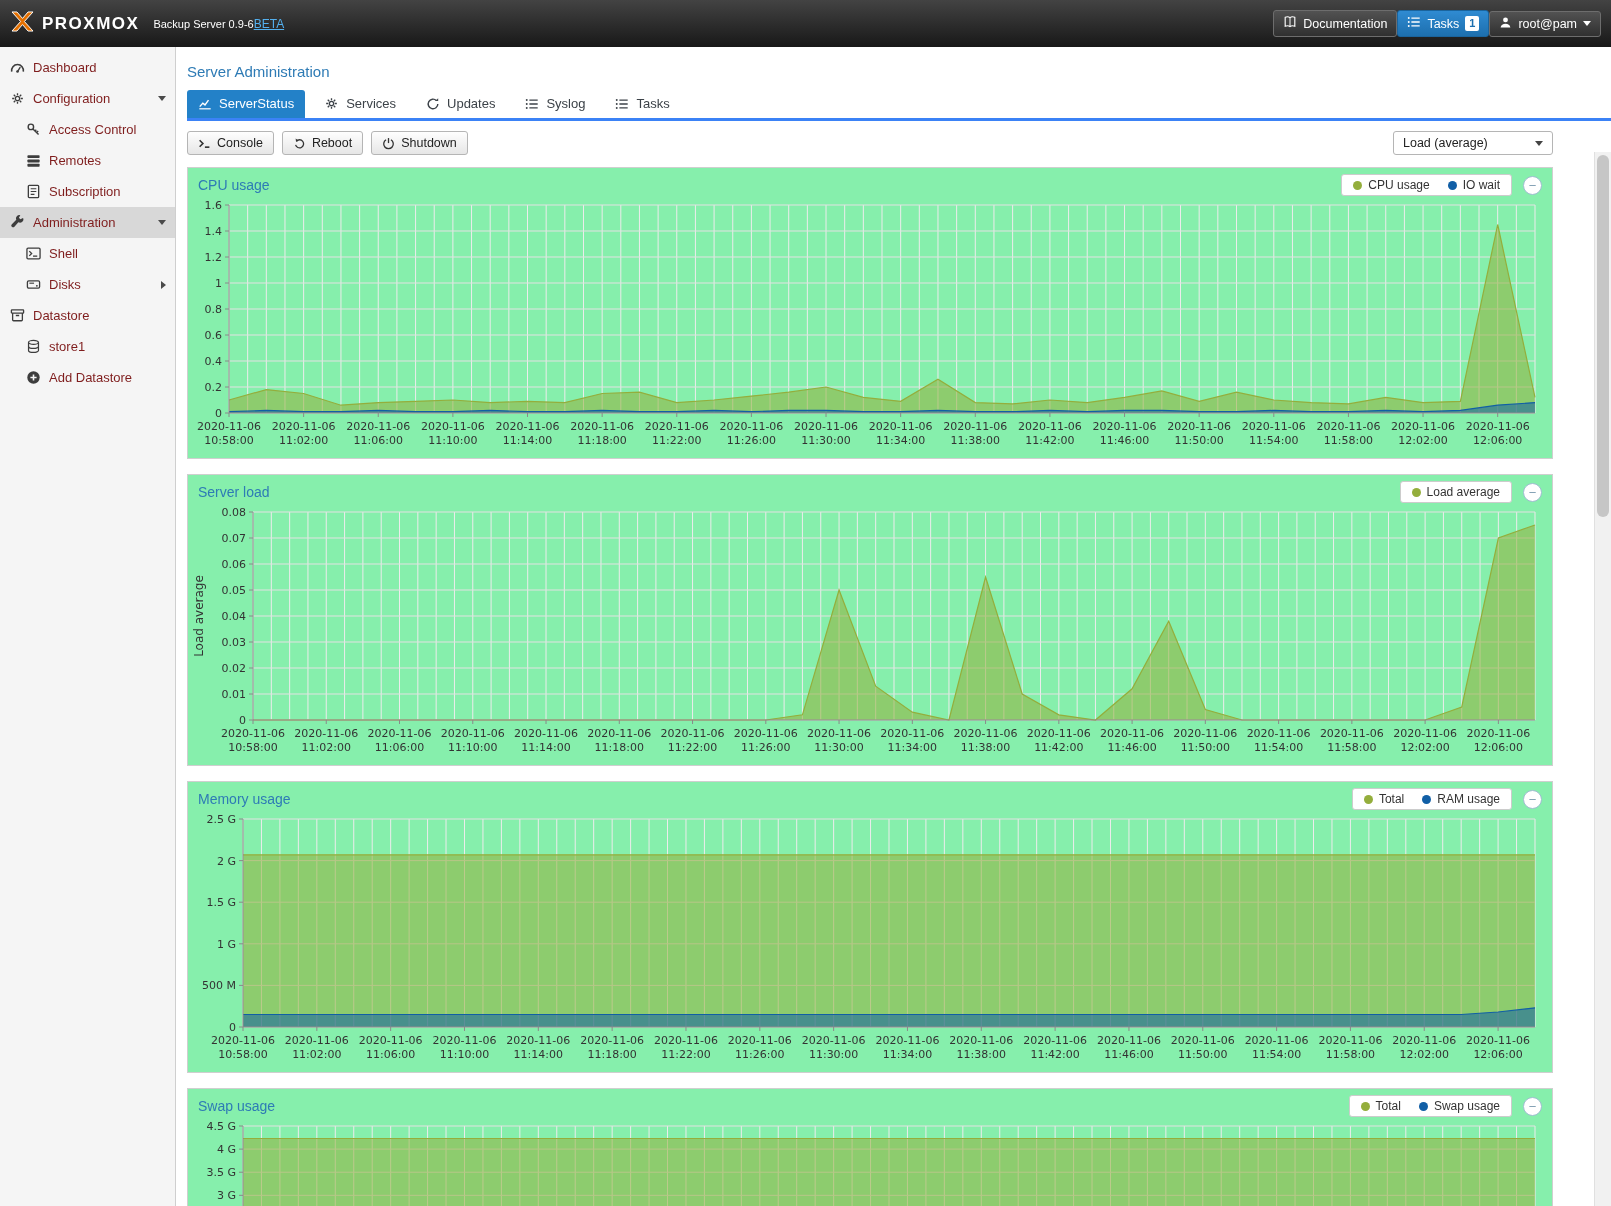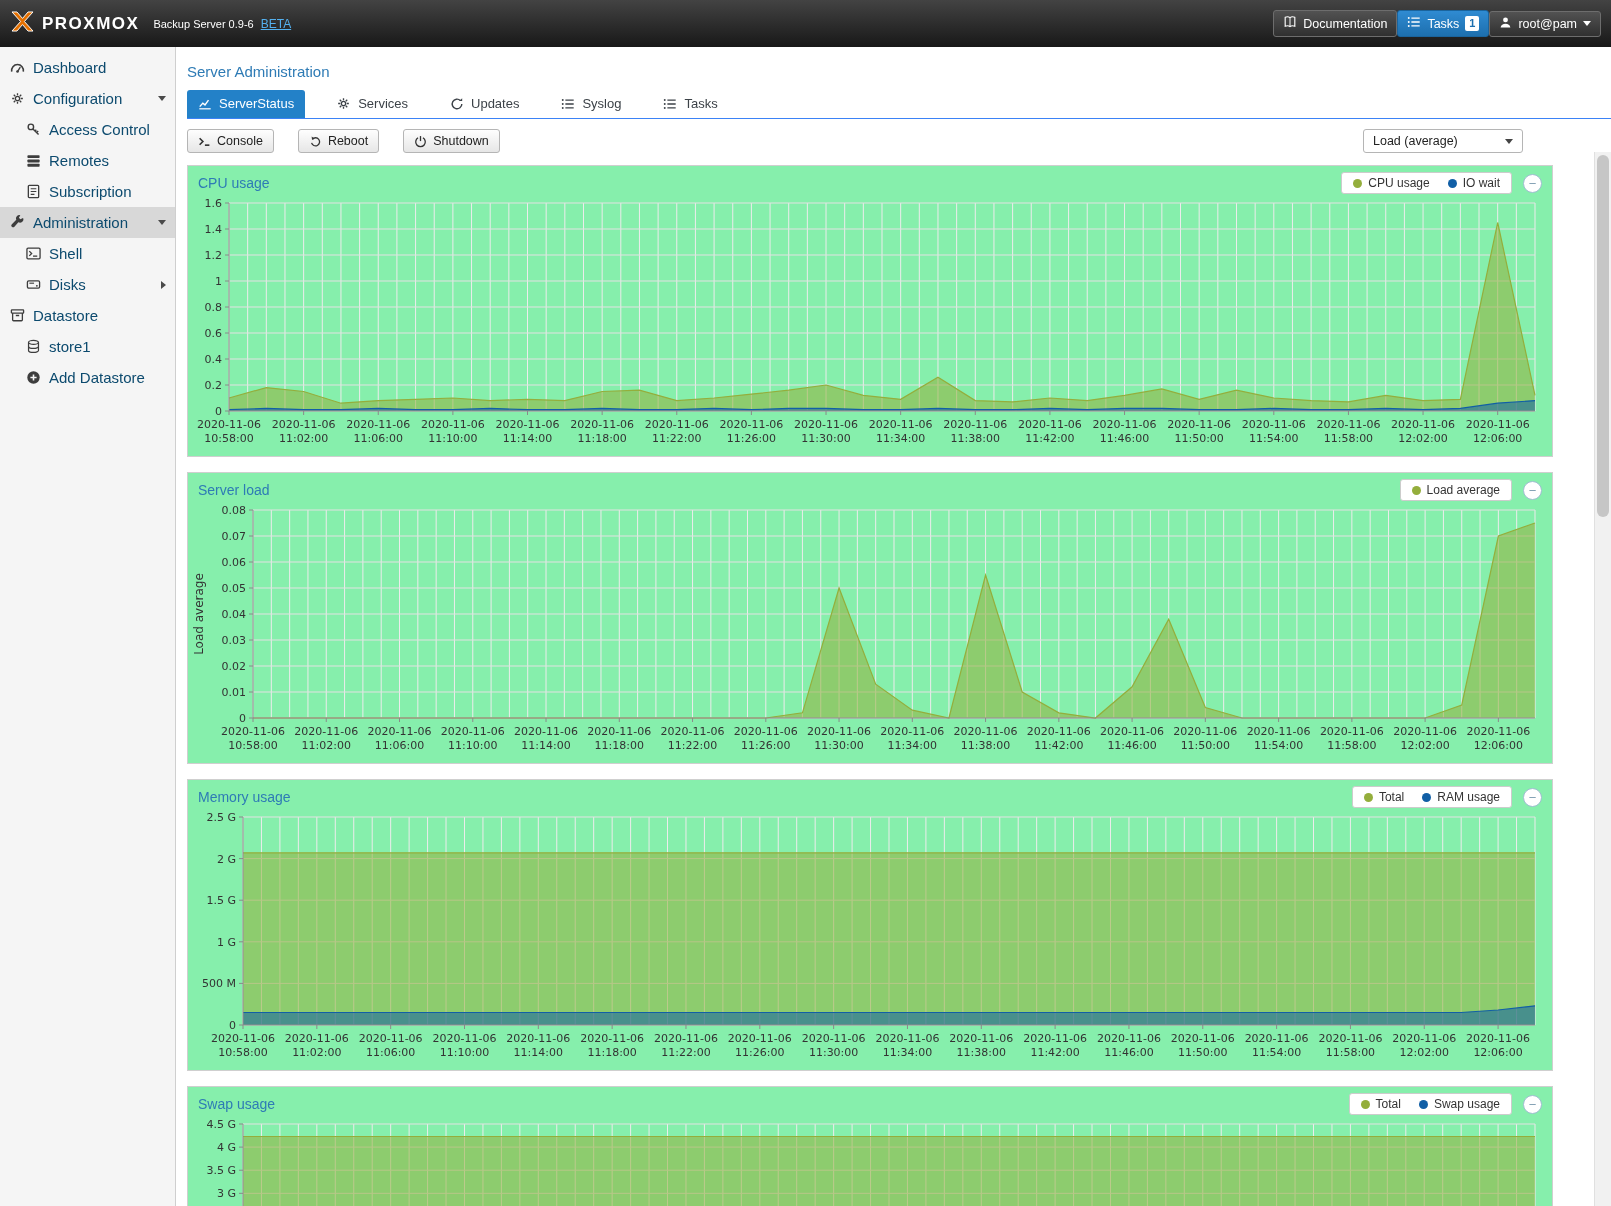--- a/index.html
+++ b/index.html
@@ -7,54 +7,54 @@
     font-family:"Liberation Sans","DejaVu Sans",sans-serif}
   button{font:inherit;background:none;border:none;cursor:pointer}
   .app{width:1611px;height:1206px;display:flex;flex-direction:column}
 
   
   .header{flex:0 0 47px;background:linear-gradient(#434343,#181818);display:flex;
     align-items:center;padding:0 10px;color:#fff}
   .logo{display:flex;align-items:center;gap:7px}
   .brand{font-size:17px;font-weight:bold;letter-spacing:1.5px;color:#fff}
   .product{margin-left:14px;font-size:11px;color:#fff}
-  .beta{margin-left:7px;font-size:12px;color:#54b0ee;text-decoration:underline;cursor:pointer}
+  .beta{font-size:12px;color:#54b0ee;text-decoration:underline;cursor:pointer}
   .header-right{margin-left:auto;display:flex;gap:0;align-items:center}
   .hbtn{display:inline-flex;align-items:center;gap:6px;background:linear-gradient(#525252,#303030);
     border:1px solid #6d6d6d;border-radius:3px;color:#fff;font-size:12.5px;padding:4px 9px}
   .hbtn.primary{background:linear-gradient(#2f8bd2,#1d6fae);border-color:#1a649d}
   .badge{background:#fff;color:#1d6fae;font-weight:bold;font-size:11px;border-radius:2px;
     padding:0 4px;line-height:15px}
   .caret{width:0;height:0;border-left:4px solid transparent;border-right:4px solid transparent;
     border-top:5px solid #fff;display:inline-block}
   .caret.dark{border-top-color:#444}
 
   
   .body{flex:1;display:flex;min-height:0}
   .sidebar{width:176px;background:#f5f5f5;border-right:1px solid #cfcfcf;padding-top:5px;flex:0 0 176px}
-  .side-item{height:31px;display:flex;align-items:center;gap:8px;padding:0 9px;font-size:15px;
-    color:#0c4a6e;cursor:pointer;position:relative}
+  .side-item{height:31px;display:flex;align-items:center;gap:8px;padding:0 9px;font-size:13px;
+    color:#7f1d1d;cursor:pointer;position:relative}
   .side-item.indent1{padding-left:25px}
   .side-item.selected{background:#d8d8d8}
   .side-item .icon{width:16px;display:inline-flex;justify-content:center;color:#3d3d3d}
   .expander{position:absolute;right:9px}
   .expander.down{width:0;height:0;border-left:4px solid transparent;border-right:4px solid transparent;
     border-top:5px solid #4a4a4a}
   .expander.right{width:0;height:0;border-top:4px solid transparent;border-bottom:4px solid transparent;
     border-left:5px solid #4a4a4a}
 
   .content{flex:1;position:relative;min-width:0;padding:8px 0 0 11px}
   .page-title{color:#2e7bb5;font-size:15px;margin:8px 0 10px}
-  .tabs{display:flex;gap:20px;align-items:center;border-bottom:1px solid #3b82f6;padding-right:58px}
+  .tabs{display:flex;gap:8px;align-items:center;border-bottom:3px solid #3b82f6;padding-right:58px}
   .tab{display:inline-flex;align-items:center;gap:7px;font-size:13px;color:#3c4248;
     padding:6px 11px 7px;border-radius:3px 3px 0 0}
   .tab.active{background:#2381c8;color:#fff}
   .tab .ticon{display:inline-flex}
 
-  .toolbar{display:flex;align-items:center;gap:24px;margin:10px 0 12px;padding-right:88px}
+  .toolbar{display:flex;align-items:center;gap:8px;margin:10px 0 12px;padding-right:58px}
   .tbtn{display:inline-flex;align-items:center;gap:6px;background:linear-gradient(#fefefe,#e6e6e6);
     border:1px solid #b5b5b5;border-radius:3px;font-size:12.5px;color:#222;padding:4px 10px}
   .tbtn .icon{display:inline-flex;color:#333}
   .spacer{flex:1}
   .select{width:160px;display:flex;justify-content:space-between;align-items:center;background:#fff;
     border:1px solid #b5b5b5;border-radius:3px;font-size:12.5px;color:#222;padding:4px 9px;cursor:pointer}
 
   
   .panels{padding-right:58px}
   .panel{border:1px solid #cfcfcf;background:#86efac;margin-bottom:15px}

